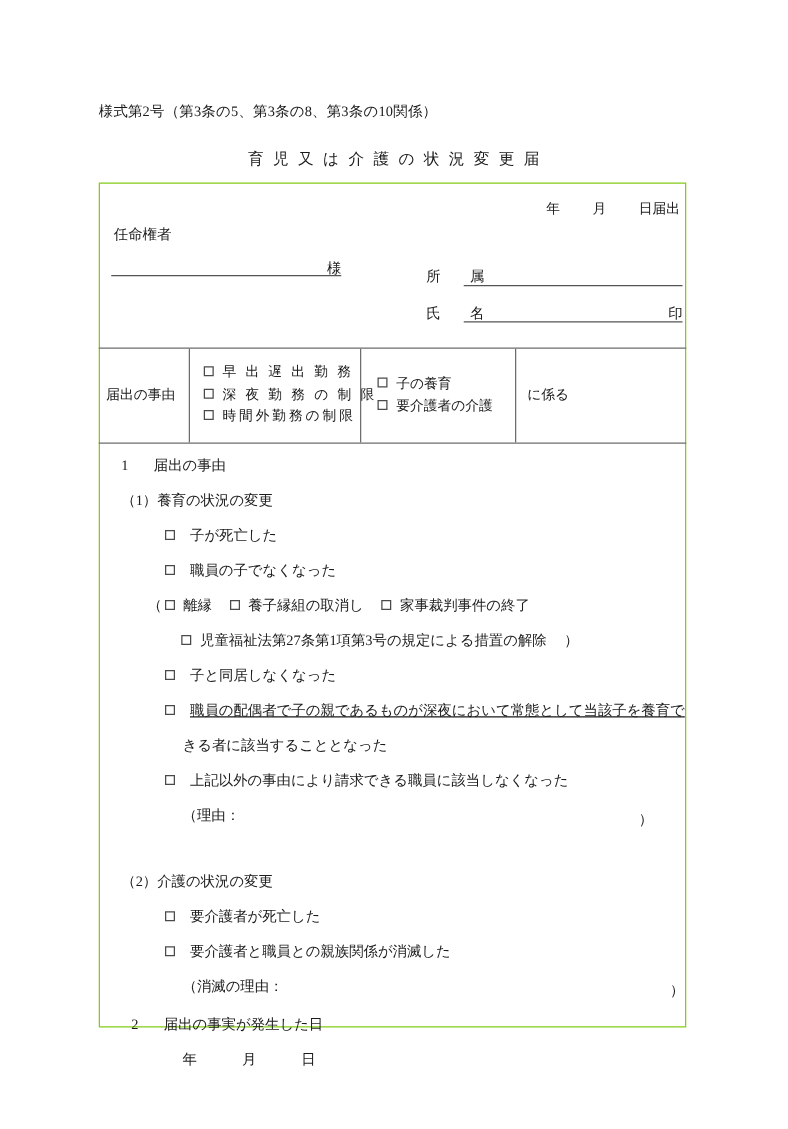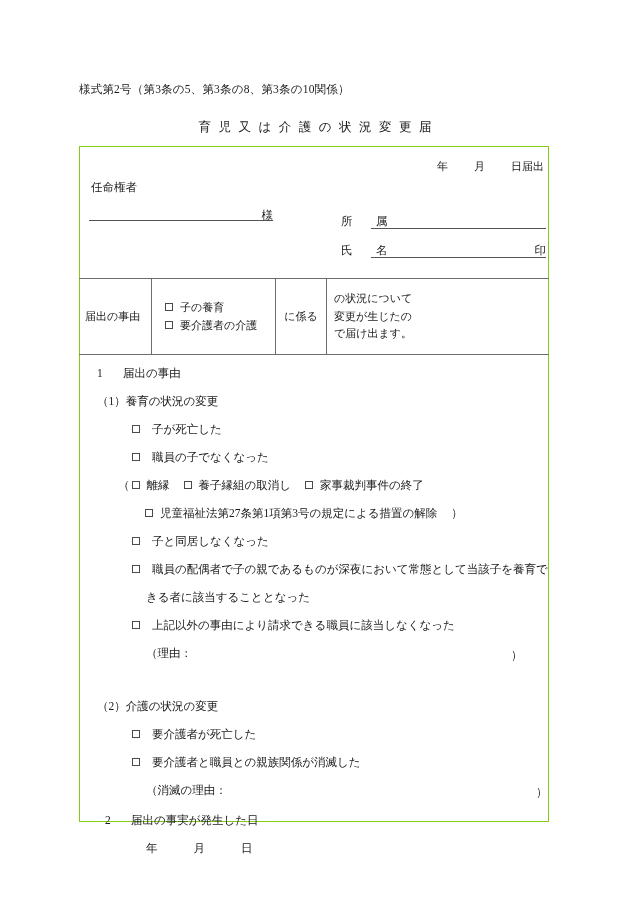--- a/index.html
+++ b/index.html
@@ -214,35 +214,35 @@
       <span class="field-label">氏　名</span>
       <span class="field-line"><span>印</span></span>
     </div>
 
     <div class="tbl">
 
       <div class="tbl-cell c1">
         <div class="tbl-line">届出の事由</div>
       </div>
 
+      <div class="tbl-cell c2">
+        <div class="tbl-line"><span class="cb"></span><span class="wide">早 出 遅 出 勤 務</span></div>
+        <div class="tbl-line"><span class="cb"></span><span class="wide">深 夜 勤 務 の 制 限</span></div>
+        <div class="tbl-line"><span class="cb"></span><span class="wide">時間外勤務の制限</span></div>
+      </div>
 
       <div class="tbl-cell c4">
         <div class="tbl-line"><span class="cb"></span><span>子の養育</span></div>
         <div class="tbl-line"><span class="cb"></span><span>要介護者の介護</span></div>
       </div>
 
       <div class="tbl-cell c3">
         <div class="tbl-line">に係る</div>
       </div>
 
-      <div class="tbl-cell c5">
-        <div class="tbl-line">の状況について</div>
-        <div class="tbl-line">変更が生じたの</div>
-        <div class="tbl-line">で届け出ます。</div>
-      </div>
 
     </div>
 
     <div class="body">
 
       <div class="ln" style="left:17px; top:12px;">
         <span class="num-label">1</span><span>届出の事由</span>
       </div>
 
       <div class="ln" style="left:17px; top:40px;">
@@ -262,21 +262,21 @@
       </div>
 
       <div class="ln" style="left:65px; top:152px;">
         <span class="cb"></span><span>児童福祉法第27条第1項第3号の規定による措置の解除</span><span style="margin-left:14px;">）</span>
       </div>
 
       <div class="ln" style="left:52px; top:180px;">
         <span class="cb"></span><span style="margin-left:5px;">子と同居しなくなった</span>
       </div>
 
-      <div class="ln" style="left:52px; top:208px;">
+      <div class="ln" style="left:52px; top:208px;text-decoration:underline;">
         <span class="cb"></span><span style="margin-left:5px;">職員の配偶者で子の親であるものが深夜において常態として当該子を養育で</span>
       </div>
       <div class="ln" style="left:66px; top:236px;">
         <span>きる者に該当することとなった</span>
       </div>
 
       <div class="ln" style="left:52px; top:264px;">
         <span class="cb"></span><span style="margin-left:5px;">上記以外の事由により請求できる職員に該当しなくなった</span>
       </div>
 

